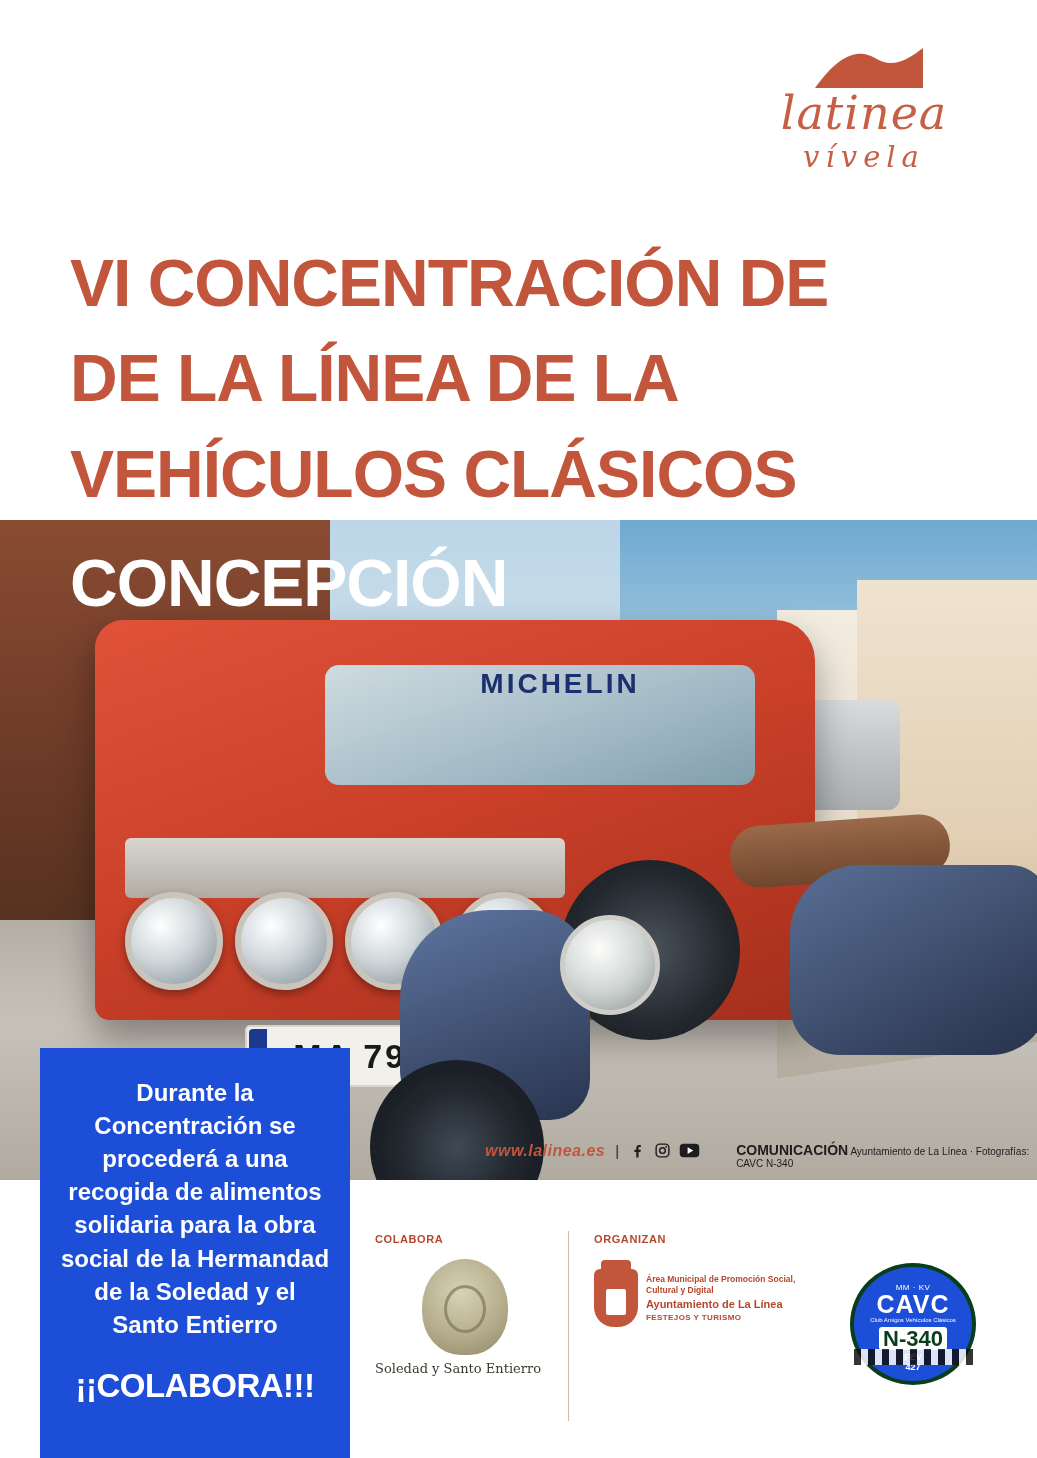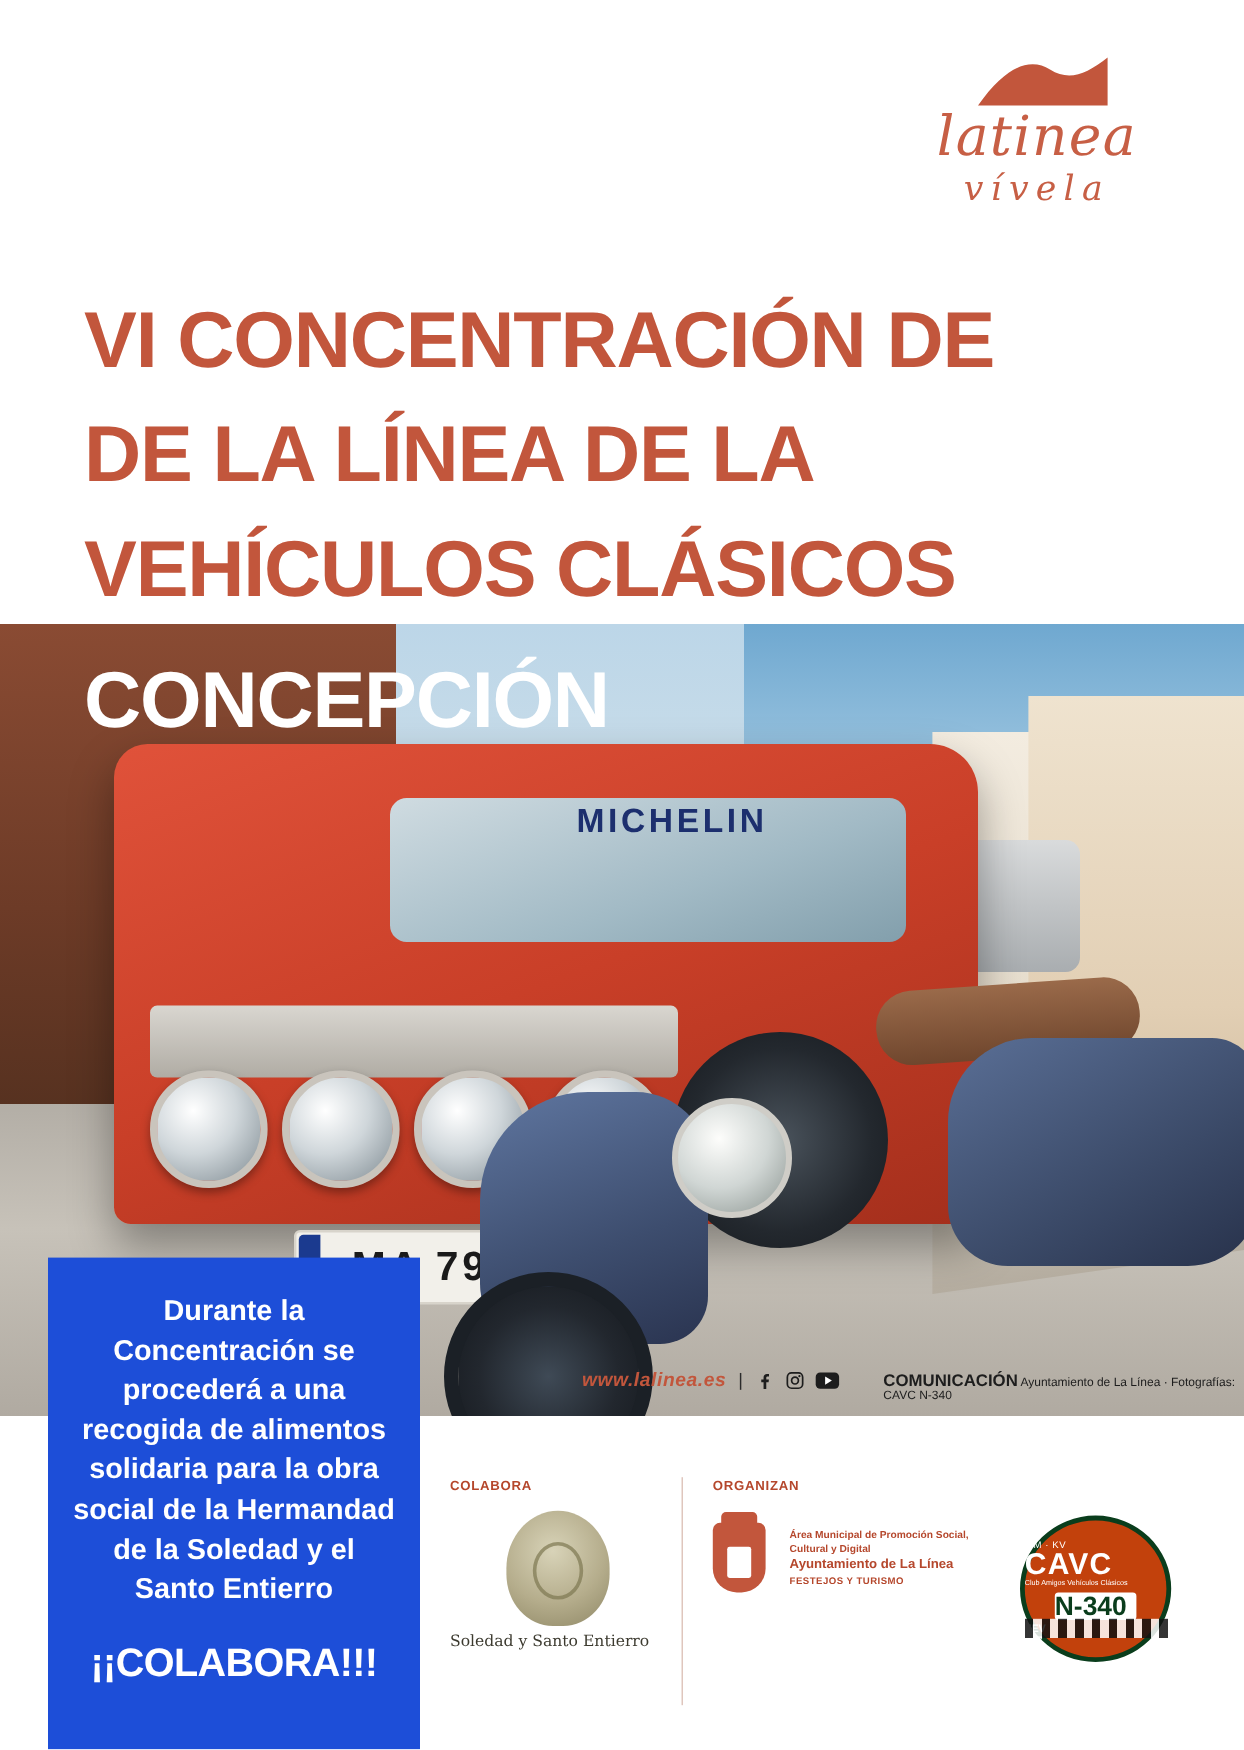--- a/index.html
+++ b/index.html
@@ -334,21 +334,21 @@
   }
   .sp-organizan {
     position: absolute;
     left: 244px;
     top: 18px;
     width: 230px;
   }
   .ayto-block {
     display: flex;
     align-items: center;
-    gap: 20px;
+    gap: 8px;
     margin-top: 24px;
   }
   .ayto-shield {
     width: 44px; height: 58px;
     background: #c2563c;
     border-radius: 6px 6px 20px 20px;
     position: relative;
     flex: none;
   }
   .ayto-shield .crown {
@@ -364,23 +364,24 @@
   .ayto-text .l2 { font-size: 11px; color: #b5472c; font-weight: bold; margin-top: 3px; }
   .ayto-text .l3 { font-size: 8px; color: #b5472c; font-weight: bold; margin-top: 3px; letter-spacing: 0.4px; }
 
   .cavc {
     position: absolute;
     left: 500px;
     top: 48px;
     width: 126px;
     height: 122px;
     border-radius: 50%;
-    background: #c2410c;
+    background: #1d4ed8;
     border: 4px solid #0a3d1c;
     color: #ffffff;
+    text-align: center;
     box-sizing: border-box;
     padding-top: 16px;
   }
   .cavc .cavc-top { font-size: 8px; letter-spacing: 0.5px; }
   .cavc .cavc-name { font-size: 25px; font-weight: bold; letter-spacing: 1px; line-height: 1; }
   .cavc .cavc-sub { font-size: 6px; line-height: 1.2; }
   .cavc .cavc-road {
     margin: 3px auto 0 auto; width: 68px; background: #ffffff; color: #0a3d1c;
     font-size: 22px; font-weight: bold; border-radius: 3px; line-height: 1.05;
   }

